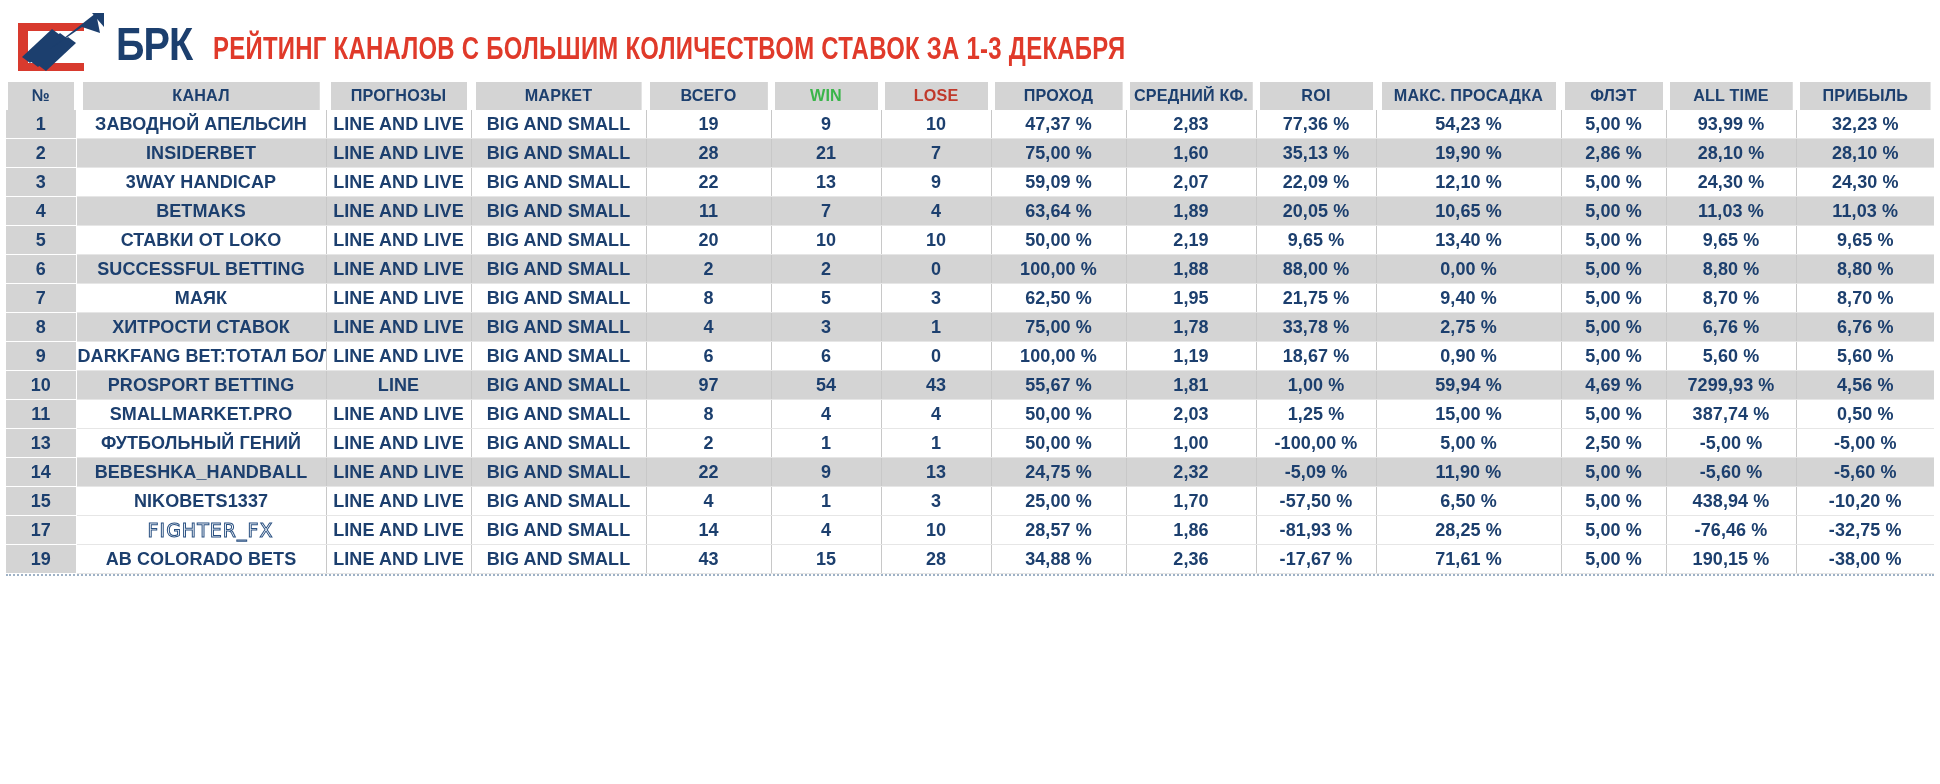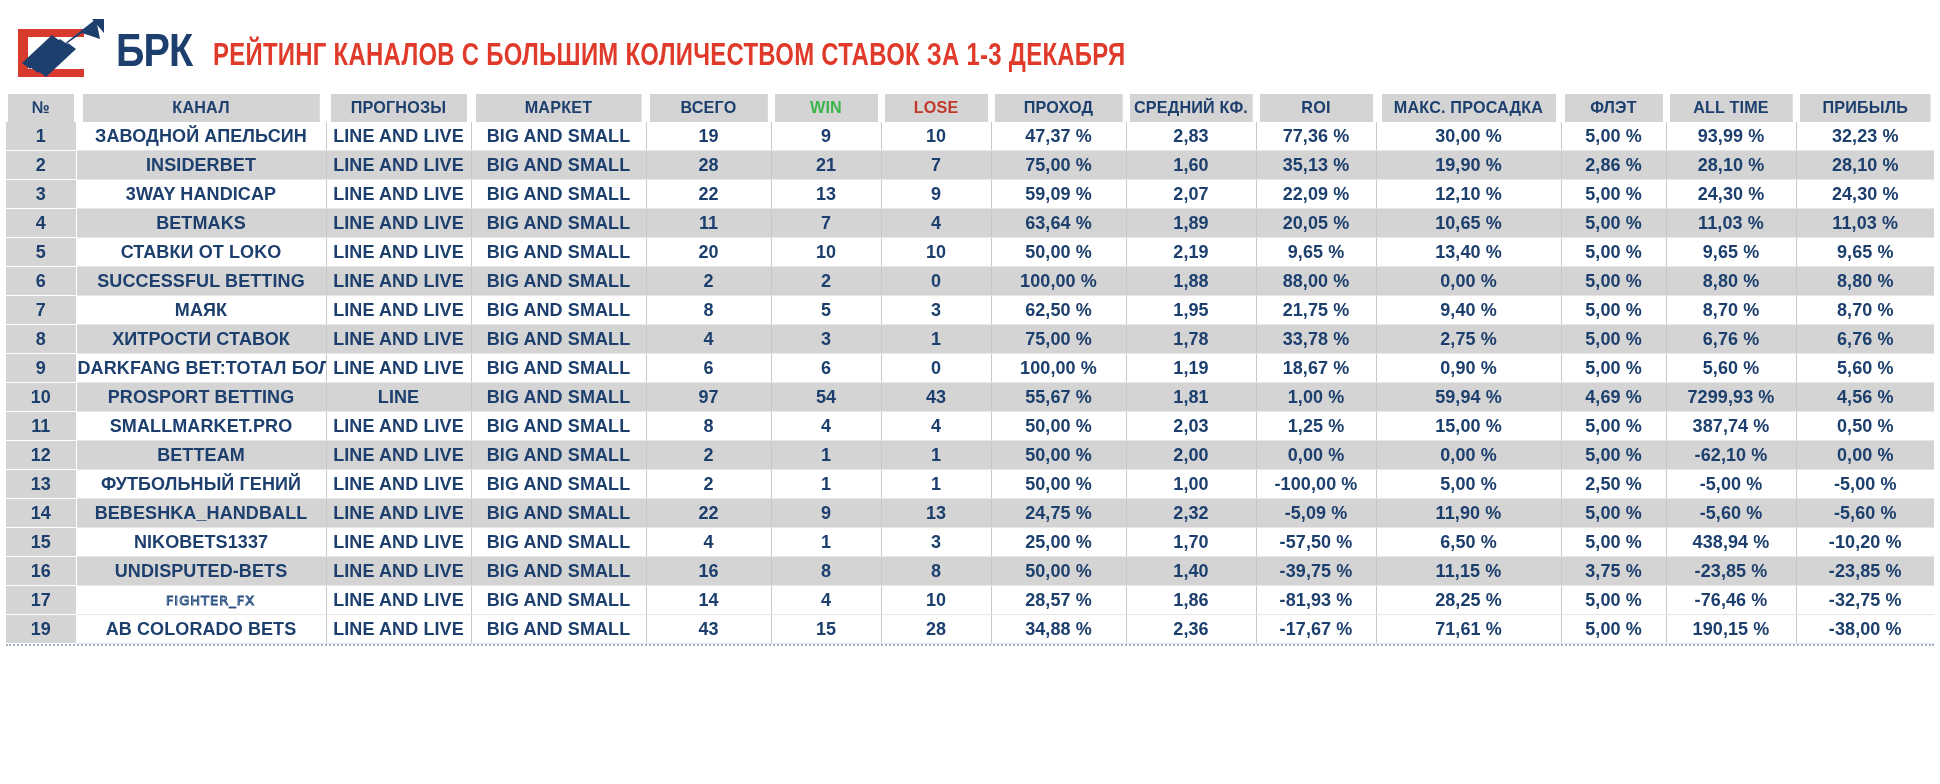--- a/index.html
+++ b/index.html
@@ -9,21 +9,21 @@
     width: 1940px;
     height: 784px;
     overflow: hidden;
   }
   body {
     font-family: "Liberation Sans", sans-serif;
   }
 
   
   #header {
-    height: 94px;
+    height: 82px;
     display: flex;
     align-items: center;
     padding-left: 12px;
     box-sizing: border-box;
   }
   #logo {
     width: 108px;
     height: 60px;
     position: relative;
     flex: 0 0 auto;
@@ -106,21 +106,21 @@
     border-right: 1px solid #ffffff;
     border-bottom: 1px solid #ffffff;
     font-size: 18px;
   }
   thead th.idx-h { border-right: 1px solid #ffffff; }
 
   
   td.outline-name {
     font-family: "DejaVu Sans", sans-serif;
     font-weight: normal;
-    font-size: 13px;
+    font-size: 19px;
     letter-spacing: 1px;
     color: transparent;
     -webkit-text-stroke: 1px #2a5182;
     text-shadow: none;
     padding-left: 20px;
   }
 
   #bottom-rule {
     width: 1928px;
     margin: 0 6px;
@@ -187,21 +187,21 @@
           <td class="idx">1</td>
           <td>ЗАВОДНОЙ АПЕЛЬСИН</td>
           <td>LINE AND LIVE</td>
           <td>BIG AND SMALL</td>
           <td>19</td>
           <td>9</td>
           <td>10</td>
           <td>47,37 %</td>
           <td>2,83</td>
           <td>77,36 %</td>
-          <td>30,00 %</td>
+          <td>54,23 %</td>
           <td>5,00 %</td>
           <td>93,99 %</td>
           <td>32,23 %</td>
         </tr>
         <tr class="even">
           <td class="idx">2</td>
           <td>INSIDERBET</td>
           <td>LINE AND LIVE</td>
           <td>BIG AND SMALL</td>
           <td>28</td>
@@ -352,36 +352,20 @@
           <td>4</td>
           <td>4</td>
           <td>50,00 %</td>
           <td>2,03</td>
           <td>1,25 %</td>
           <td>15,00 %</td>
           <td>5,00 %</td>
           <td>387,74 %</td>
           <td>0,50 %</td>
         </tr>
-        <tr class="even">
-          <td class="idx">12</td>
-          <td>BETTEAM</td>
-          <td>LINE AND LIVE</td>
-          <td>BIG AND SMALL</td>
-          <td>2</td>
-          <td>1</td>
-          <td>1</td>
-          <td>50,00 %</td>
-          <td>2,00</td>
-          <td>0,00 %</td>
-          <td>0,00 %</td>
-          <td>5,00 %</td>
-          <td>-62,10 %</td>
-          <td>0,00 %</td>
-        </tr>
         <tr class="odd">
           <td class="idx">13</td>
           <td>ФУТБОЛЬНЫЙ ГЕНИЙ</td>
           <td>LINE AND LIVE</td>
           <td>BIG AND SMALL</td>
           <td>2</td>
           <td>1</td>
           <td>1</td>
           <td>50,00 %</td>
           <td>1,00</td>
@@ -416,36 +400,20 @@
           <td>1</td>
           <td>3</td>
           <td>25,00 %</td>
           <td>1,70</td>
           <td>-57,50 %</td>
           <td>6,50 %</td>
           <td>5,00 %</td>
           <td>438,94 %</td>
           <td>-10,20 %</td>
         </tr>
-        <tr class="even">
-          <td class="idx">16</td>
-          <td>UNDISPUTED-BETS</td>
-          <td>LINE AND LIVE</td>
-          <td>BIG AND SMALL</td>
-          <td>16</td>
-          <td>8</td>
-          <td>8</td>
-          <td>50,00 %</td>
-          <td>1,40</td>
-          <td>-39,75 %</td>
-          <td>11,15 %</td>
-          <td>3,75 %</td>
-          <td>-23,85 %</td>
-          <td>-23,85 %</td>
-        </tr>
         <tr class="odd">
           <td class="idx">17</td>
           <td class="outline-name">FIGHTER_FX</td>
           <td>LINE AND LIVE</td>
           <td>BIG AND SMALL</td>
           <td>14</td>
           <td>4</td>
           <td>10</td>
           <td>28,57 %</td>
           <td>1,86</td>

